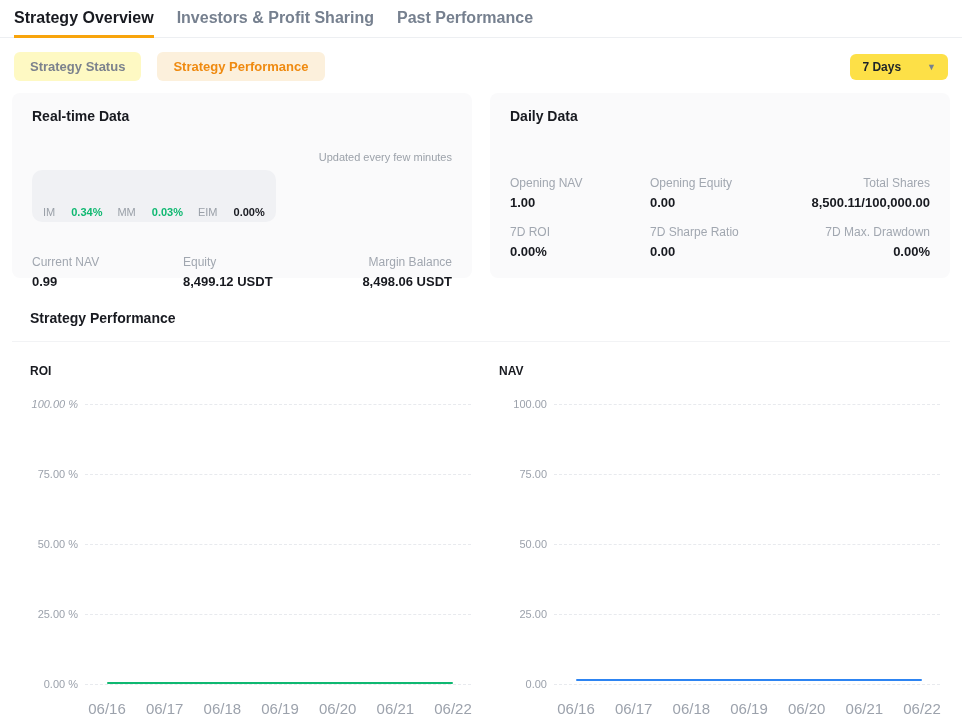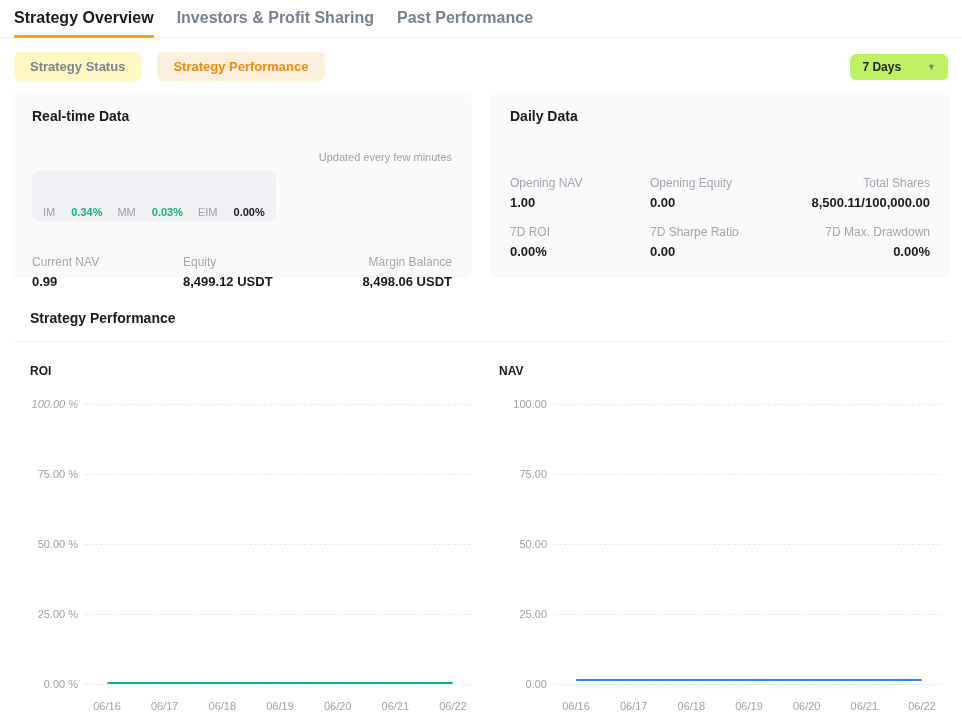--- a/index.html
+++ b/index.html
@@ -12,21 +12,21 @@
     border-bottom:3px solid transparent; margin-bottom:-1px; cursor:pointer; white-space:nowrap; }
   .tab.active { color:#181a20; border-bottom-color:#f8a40c; }
 
   
   .subtabs { display:flex; align-items:center; gap:16px; padding:14px 14px 12px; }
   .pill { height:29px; display:inline-flex; align-items:center; padding:0 16px;
     border-radius:6px; font-size:13px; font-weight:700; cursor:pointer; }
   .pill.gray { background:#fef9c3; color:#7c828d; }
   .pill.orange { background:#fcf0dc; color:#ef8a10; }
   .select { margin-left:auto; height:26px; display:inline-flex; align-items:center;
-    background:#bef264; border-radius:6px; padding:0 12px; font-size:12px; font-weight:700;
+    background:#fde047; border-radius:6px; padding:0 12px; font-size:12px; font-weight:700;
     color:#1e2329; cursor:pointer; }
   .select .caret { margin-left:26px; font-size:9px; color:#76808f; }
 
   
   .cards { display:flex; gap:18px; margin:0 12px; }
   .card { flex:1; height:185px; background:#fafafb; border-radius:8px; padding:15px 20px; }
   .card-head { display:flex; justify-content:space-between; align-items:flex-start; }
   .card-title { font-size:14px; font-weight:700; color:#181a20; }
   .card-note { font-size:11px; color:#9ca2aa; padding-top:3px;margin-top:40px; }
 
@@ -55,21 +55,21 @@
 
   .charts { display:flex; margin:0 12px; }
   .chart { flex:1; position:relative; }
   .chart-title { padding:22px 0 0 18px; font-size:12px; font-weight:700; color:#181a20; }
   .chart-area { position:relative; height:280px; margin-top:26px; }
   .grid-line { position:absolute; left:73px; right:10px; border-top:1px dashed #e8eaee; }
   .y-label { position:absolute; left:0; width:66px; text-align:right;
     transform:translateY(-50%); font-size:11px; color:#9ca2ac; }
   .series-line { position:absolute; left:95px; right:28px; height:2px; border-radius:1px; }
   .x-track { position:absolute; left:95px; right:28px; top:296px; height:14px; }
-  .x-label { position:absolute; transform:translateX(-50%); font-size:11px; color:#9ca2ac;
+  .x-label { position:absolute; transform:translateX(-50%); font-size:15px; color:#9ca2ac;
     white-space:nowrap; }
 </style>
 </head>
 <body>
 
 <div class="tabs">
   <div class="tab active">Strategy Overview</div>
   <div class="tab">Investors &amp; Profit Sharing</div>
   <div class="tab">Past Performance</div>
 </div>

